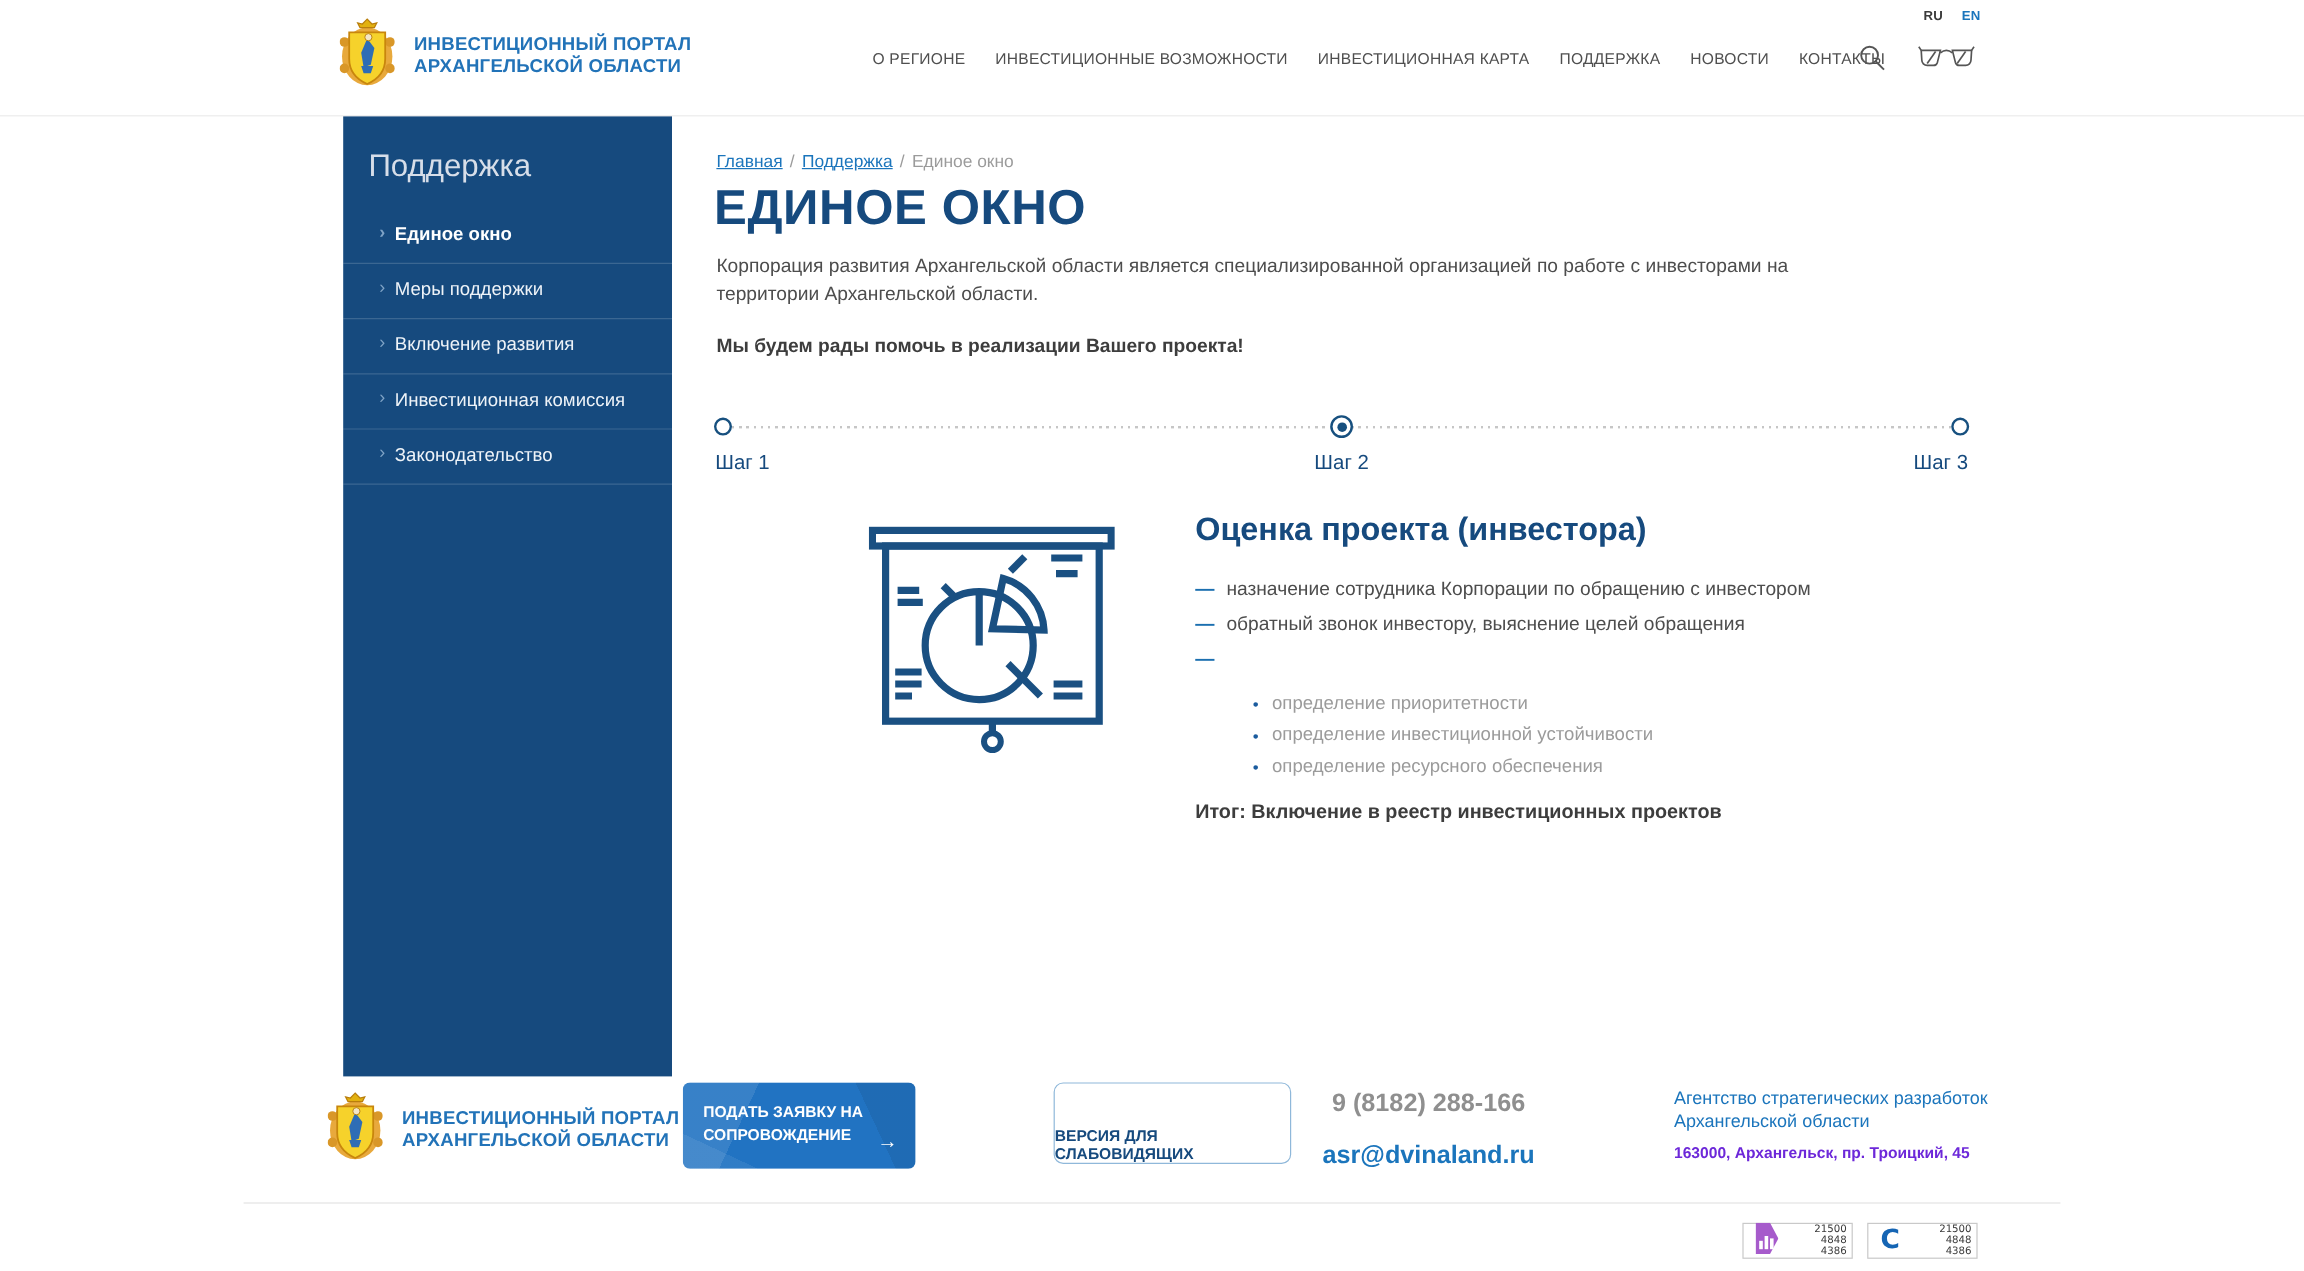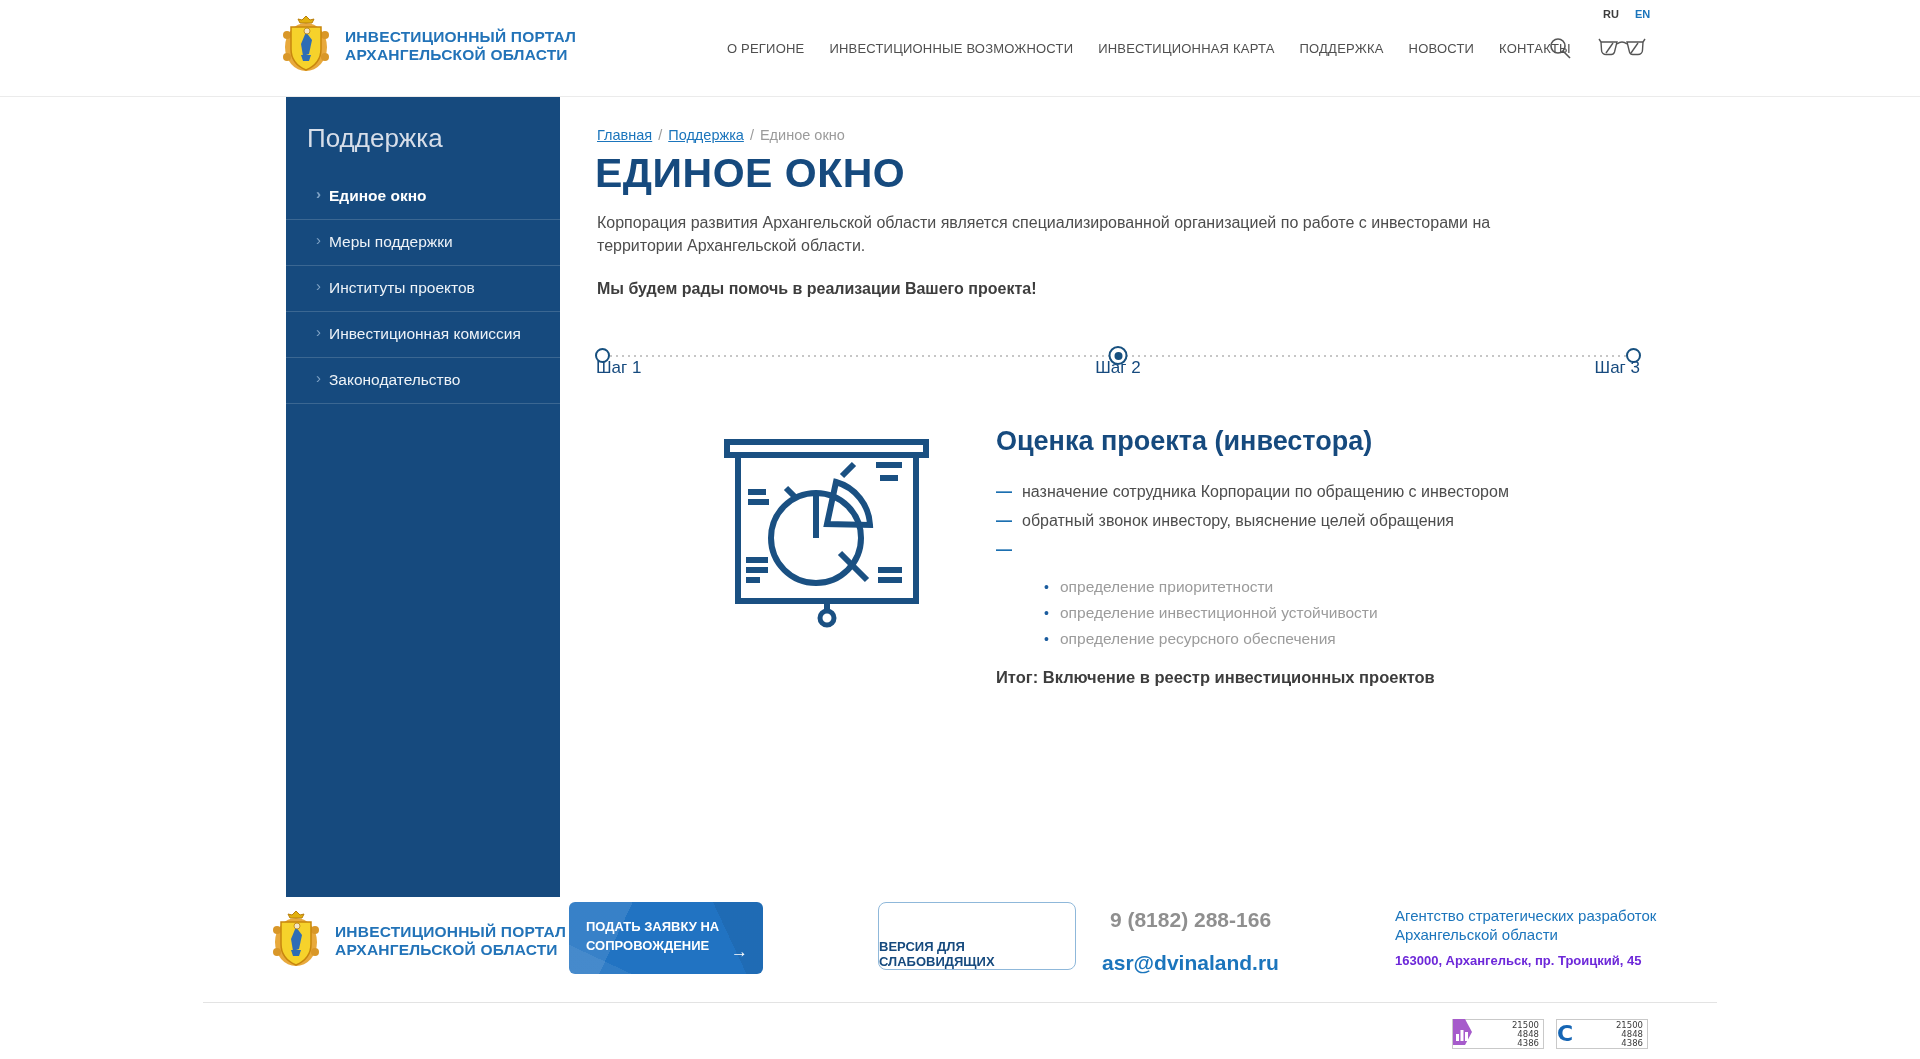--- a/index.html
+++ b/index.html
@@ -38,21 +38,21 @@
   .intro-bold { position:absolute; left:597px; top:280px; font-size:16px; font-weight:bold; color:#3d3d3d; }
 
   
   .steps { position:absolute; left:596px; top:344px; width:1044px; height:46px; }
   .steps-line { position:absolute; left:8px; right:8px; top:11px; height:2px;
     background-image:repeating-linear-gradient(to right,#c6c6c6 0 2px,transparent 2px 6px); }
   .step-dot { position:absolute; top:4px; width:15px; height:15px; border:2.5px solid #17507f; border-radius:50%; background:#fff; }
   .step-dot.d1 { left:-1px; } .step-dot.d3 { right:-1px; }
   .step-dot.d2 { left:50%; transform:translateX(-50%); top:2px; width:19px; height:19px; border-width:2.5px; }
   .step-dot.d2::after { content:""; position:absolute; left:50%; top:50%; width:8px; height:8px; margin:-4px 0 0 -4px; background:#17507f; border-radius:50%; }
-  .step-label { position:absolute; top:14px; font-size:17px; color:#164a7e; }
+  .step-label { position:absolute; top:32px; font-size:17px; color:#164a7e; }
   .step-label.l1 { left:0; } .step-label.l2 { left:50%; transform:translateX(-50%); } .step-label.l3 { right:0; }
 
   
   .present-icon { position:absolute; left:724px; top:432px; }
   .section-head { position:absolute; left:996px; top:426px; font-size:27px; font-weight:bold; color:#164a7e; }
   .dash-list { position:absolute; left:996px; top:482px; list-style:none; }
   .dash-list li { display:flex; margin-bottom:10px; font-size:16px; line-height:19px; color:#4d4d4d; }
   .dash { color:#1b6fb0; font-weight:bold; width:26px; flex:0 0 26px; }
   .sub-list { position:absolute; left:1044px; top:578px; list-style:none; }
   .sub-list li { display:flex; margin-bottom:8px; font-size:15.5px; line-height:18px; color:#9b9b9b; }
@@ -73,21 +73,21 @@
     border-radius:8px; color:#164a7e; font-size:13px; font-weight:bold; display:flex; align-items:flex-end; justify-content:center; cursor:pointer; }
   .contact { position:absolute; left:1093px; top:908px; width:195px; text-align:center; }
   .phone { font-size:21px; font-weight:bold; color:#8f8f8f; cursor:pointer; }
   .email { font-size:21px; font-weight:bold; color:#1b75bc; margin-top:19px; cursor:pointer; }
   .agency { position:absolute; left:1395px; top:906px; width:285px; }
   .agency-name { font-size:15px; line-height:19px; color:#1b75bc; cursor:pointer; }
   .agency-addr { margin-top:9px; font-size:13px; font-weight:bold; color:#6d28d9; }
   .foot-divider { position:absolute; left:203px; top:1002px; width:1514px; height:1px; background:#e3e3e3; }
 
   .badge { position:absolute; top:1019px; width:92px; height:30px; background:#fff; border:1px solid #c9c9c9;
-    display:flex; align-items:center; padding:1px 4px 1px 0; cursor:pointer; }
+    display:flex; align-items:center; padding:1px 4px 1px 10px; cursor:pointer; }
   .badge.b1 { left:1452px; } .badge.b2 { left:1556px; }
   .badge-nums { margin-left:auto; text-align:right; font-size:8.5px; line-height:9px; color:#3a3a3a; font-family:"DejaVu Sans",sans-serif; }
   .c-logo { font-size:22px; font-weight:800; color:#1565b4; line-height:22px; font-family:"DejaVu Sans",sans-serif; }
 </style>
 </head>
 <body>
 
 <div id="page">
 
   <div class="header">
@@ -149,21 +149,21 @@
     <div class="side-item active">
       <span class="side-chev">›</span>
       <span>Единое окно</span>
     </div>
     <div class="side-item">
       <span class="side-chev">›</span>
       <span>Меры поддержки</span>
     </div>
     <div class="side-item">
       <span class="side-chev">›</span>
-      <span>Институты проектов</span>
+      <span>Включение развития</span>
     </div>
     <div class="side-item">
       <span class="side-chev">›</span>
       <span>Инвестиционная комиссия</span>
     </div>
     <div class="side-item">
       <span class="side-chev">›</span>
       <span>Законодательство</span>
     </div>
   </aside>

